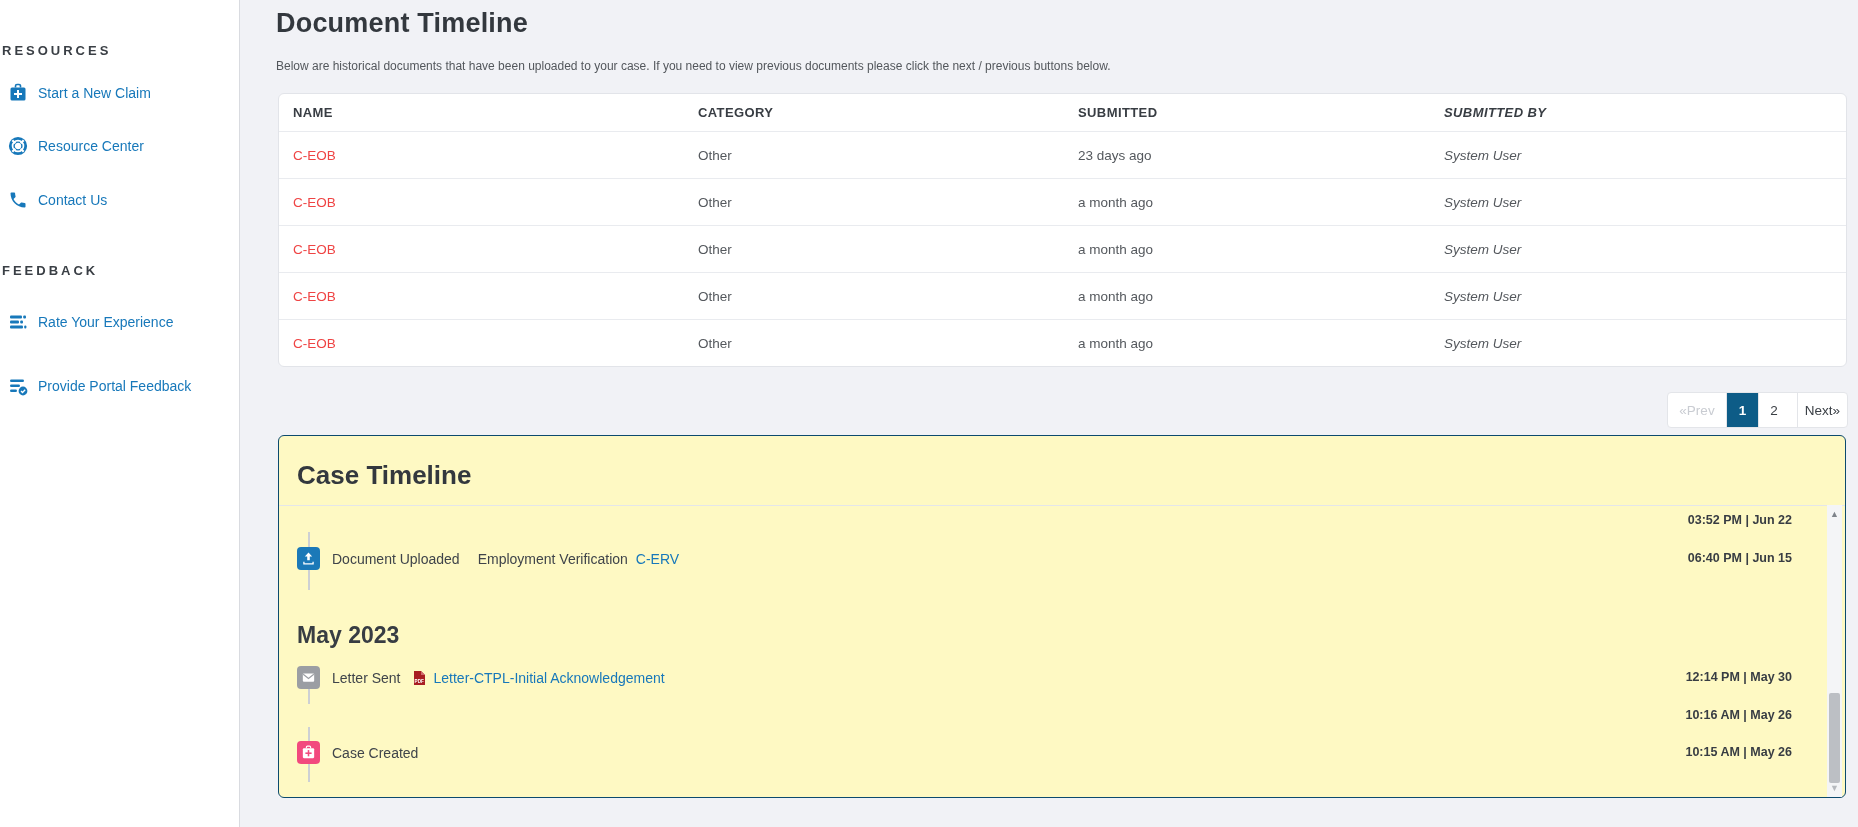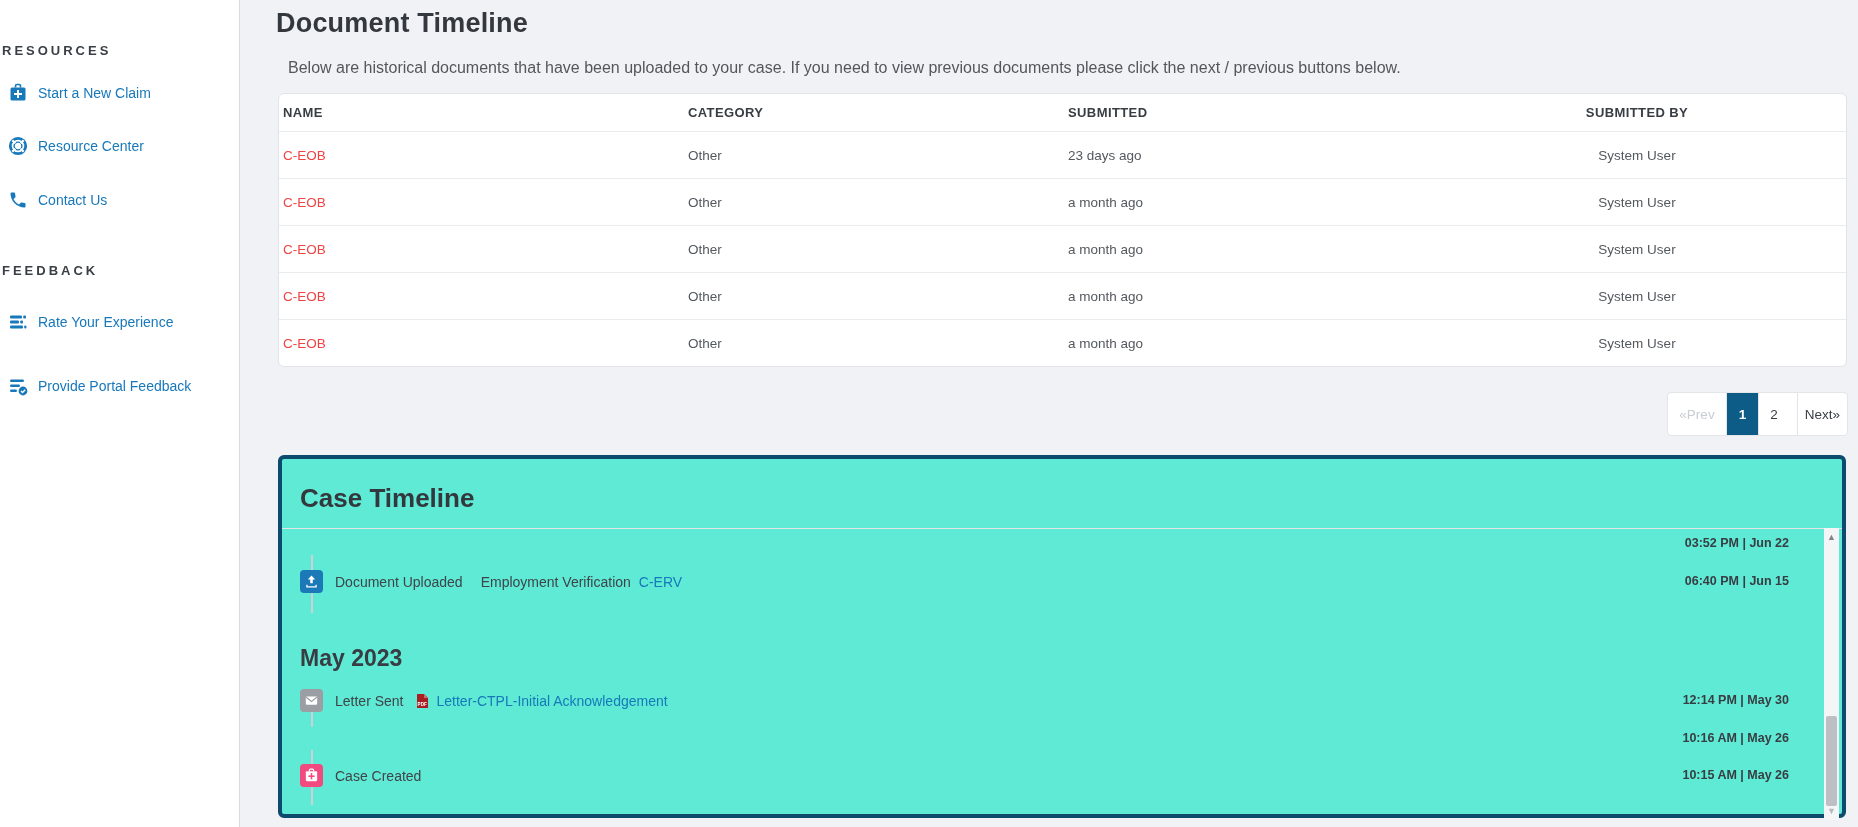--- a/index.html
+++ b/index.html
@@ -12,44 +12,44 @@
   .sidebar { position:absolute; left:0; top:0; width:240px; height:827px;
     background:#ffffff; border-right:1px solid #d9dbe0; }
   .side-heading { position:absolute; left:2px; font-size:13px; font-weight:bold;
     letter-spacing:3px; color:#3a3f45; }
   .side-item { position:absolute; left:8px; display:flex; align-items:center;
     gap:10px; color:#1778ba; font-size:14px; cursor:pointer; white-space:nowrap; }
   .side-item svg { flex:none; }
   
   .main-title { position:absolute; left:276px; top:8px; font-size:27px;
     font-weight:bold; color:#33383e; letter-spacing:.2px; }
-  .main-desc { position:absolute; left:288px; top:59px; font-size:16px; color:#53575c;text-align:right; }
+  .main-desc { position:absolute; left:276px; top:59px; font-size:12px; color:#53575c;text-align:right; }
   .doc-table { position:absolute; left:278px; top:93px; width:1569px;
     background:#fff; border:1px solid #e2e4e9; border-radius:6px; overflow:hidden; }
   .trow { display:grid; grid-template-columns:405px 380px 380px 1fr;
     align-items:center; height:47px; border-top:1px solid #e9ebef; }
   .trow.thead { height:37px; border-top:none; }
-  .tcell { font-size:13.5px; color:#54585d; padding-left:4px; }
+  .tcell { font-size:13.5px; color:#54585d; padding-left:14px; }
   .thead .tcell { font-size:13px; font-weight:bold; color:#383d43; letter-spacing:.4px; }
-  .tcell.center { text-align:center; padding-left:0; padding-right:16px; }
+  .tcell.center { padding-left:0; padding-right:16px;font-style:italic; }
   .tlink { color:#ef4444; cursor:pointer; text-decoration:none; }
   
-  .pagination { position:absolute; left:1667px; top:392px; height:44px;
+  .pagination { position:absolute; left:1667px; top:392px; height:36px;
     display:flex; background:#fff; border:1px solid #e3e5e9; border-radius:4px;
     overflow:hidden; font-size:13.5px; }
   .page-btn { display:flex; align-items:center; justify-content:center;
     border-left:1px solid #e3e5e9; color:#3a3f45; cursor:pointer; }
   .page-btn:first-child { border-left:none; }
   .pb-prev { width:58px; color:#c9ccd2; }
   .pb-1 { width:32px; background:#0d5c87; color:#fff; font-weight:bold; }
   .pb-2 { width:31px; }
   .pb-next { width:50px;margin-left:8px; }
   
-  .timeline-card { position:absolute; left:278px; top:455px; width:1568px;
-    height:363px; background:#5eead4; border:4px solid #0c4a6e; border-radius:6px; }
+  .timeline-card { position:absolute; left:278px; top:435px; width:1568px;
+    height:363px; background:#fef9c3; border:1px solid #0c4a6e; border-radius:6px; }
   .tl-title { position:absolute; left:18px; top:24px; font-size:26px;
     font-weight:bold; color:#33383e; }
   .tl-divider { position:absolute; left:0; top:69px; width:100%; height:0;
     border-top:1px solid #e4e6ea; }
   .tl-event { position:absolute; left:18px; display:flex; align-items:center; height:23px; }
   .ev-icon { width:23px; height:23px; border-radius:4px; display:flex;
     align-items:center; justify-content:center; margin-right:12px; flex:none; }
   .ic-gray { background:#9b9ea3; }
   .ic-blue { background:#1b79b8; }
   .ic-pink { background:#f2497e; }

